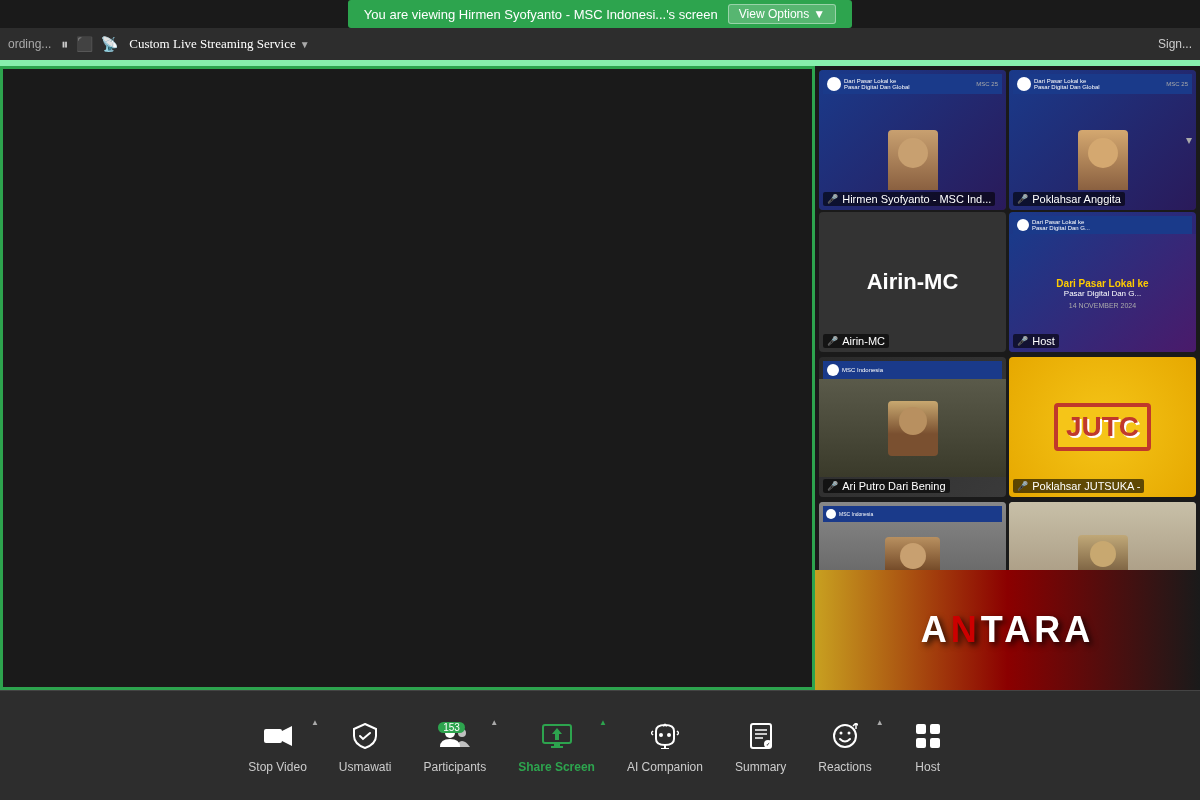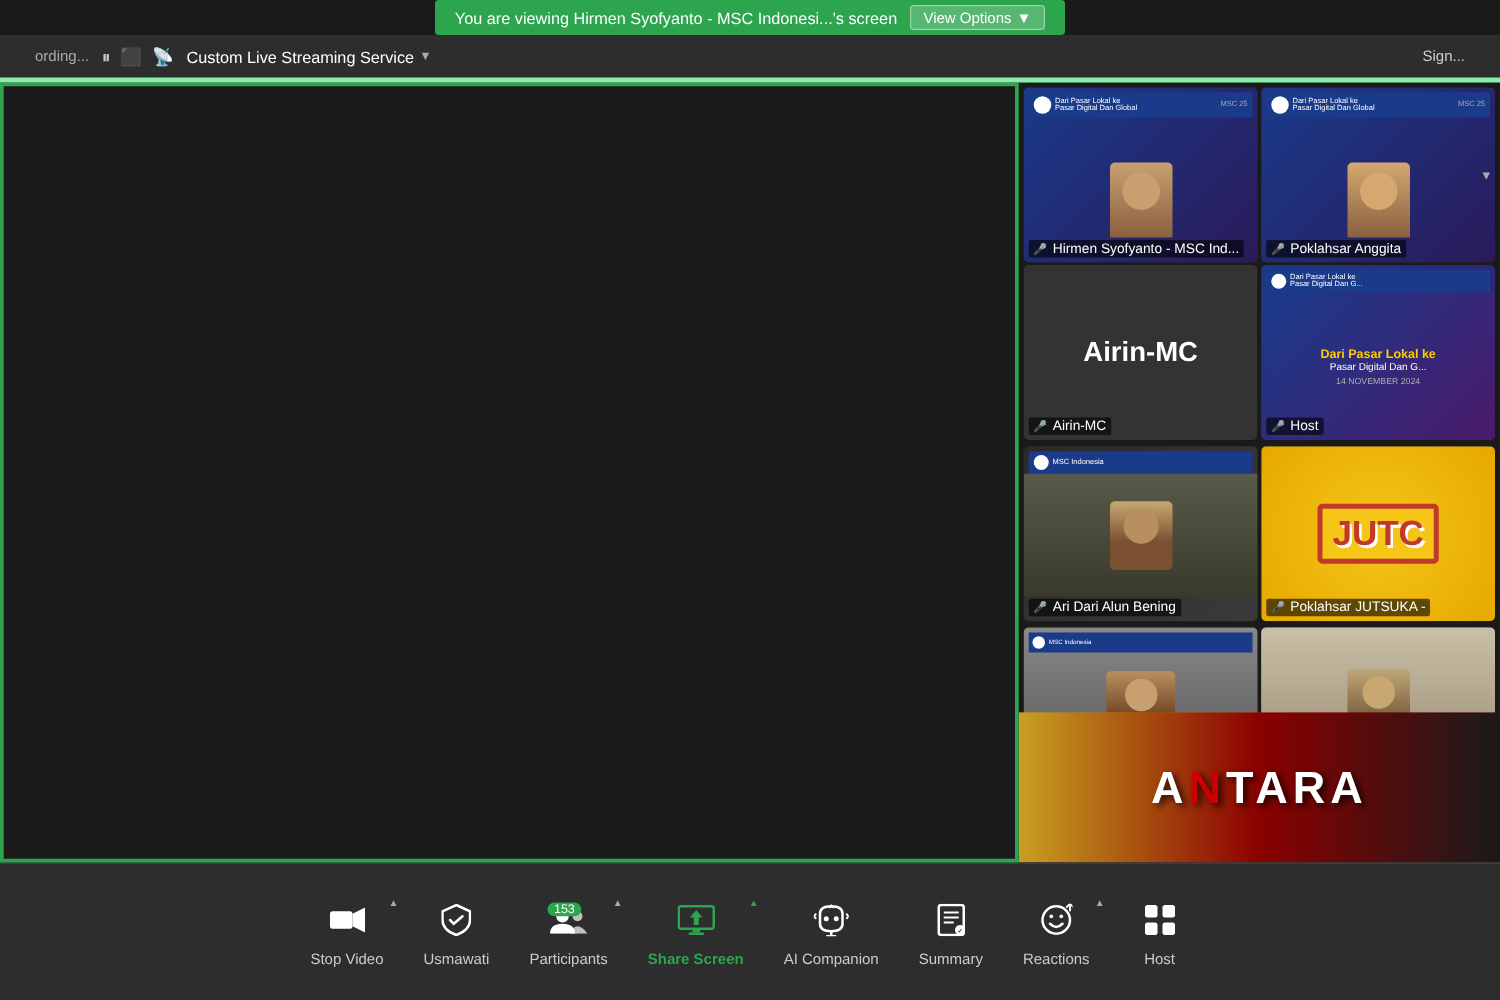--- a/index.html
+++ b/index.html
@@ -51,37 +51,38 @@
     
     .menu-bar {
       position: absolute;
       top: 28px;
       left: 0;
       right: 0;
       height: 38px;
       background: #2d2d2d;
       display: flex;
       align-items: center;
-      padding: 0 28px;
+      padding: 0 8px;
       gap: 12px;
-      border-bottom: 4px solid #86efac;
+      border-bottom: 6px solid #86efac;
       z-index: 100;
     }
     .menu-bar-left {
       display: flex;
       align-items: center;
       gap: 10px;
       flex: 1;
     }
     .menu-title {
       color: #fff;
       font-size: 13px;
       display: flex;
       align-items: center;
       gap: 4px;
+      font-family: Liberation Serif, serif;
     }
     .menu-recording {
       color: #aaa;
       font-size: 12px;
     }
     .menu-icons {
       display: flex;
       align-items: center;
       gap: 8px;
       color: #ccc;
@@ -618,21 +619,21 @@
             <div style="font-size:6px;color:#fff;">MSC Indonesia</div>
           </div>
           <div style="position:absolute;top:22px;left:0;right:0;bottom:20px;background:linear-gradient(to bottom,#5a5a4a,#3a3a2a);display:flex;align-items:center;justify-content:center;">
             <div style="width:50px;height:55px;background:linear-gradient(to bottom,#c8a870 0%,#7a5030 60%);border-radius:4px;overflow:hidden;display:flex;align-items:flex-start;justify-content:center;">
               <div style="width:28px;height:28px;background:#b89060;border-radius:50%;margin-top:6px;"></div>
             </div>
           </div>
         </div>
         <div class="participant-name">
           <span class="mic-icon-small">🎤</span>
-          <span>Ari Dari Alun Bening</span>
+          <span>Ari Putro Dari Bening</span>
         </div>
       </div>
 
       <div class="p-mid-right">
         <div class="jutsuka-logo">
           <div class="jutsuka-text">JUTC</div>
         </div>
         <div class="participant-name">
           <span class="mic-icon-small">🎤</span>
           <span>Poklahsar JUTSUKA -</span>

